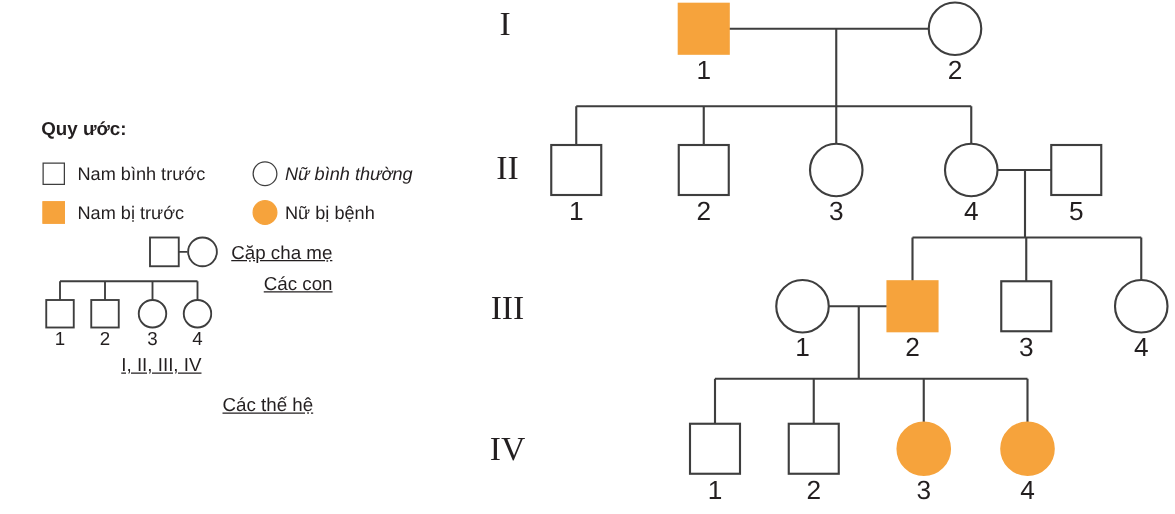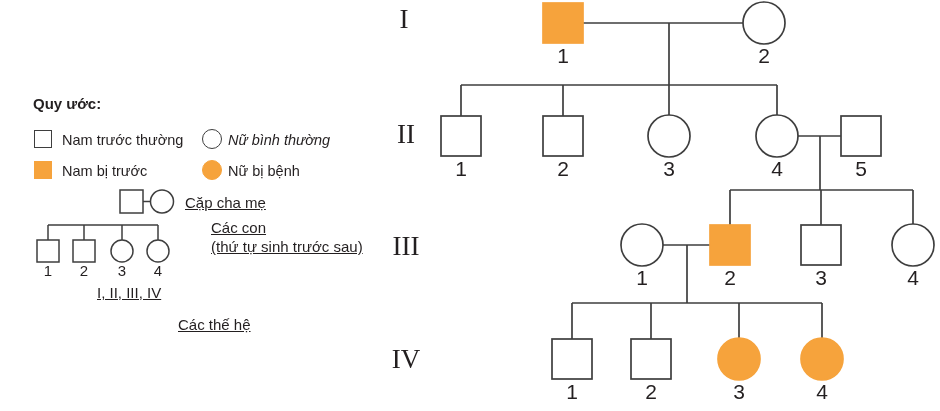--- a/index.html
+++ b/index.html
@@ -86,21 +86,21 @@
       <text x="406" y="143" text-anchor="middle" class="gen-label">II</text>
       <text x="406" y="255" text-anchor="middle" class="gen-label">III</text>
       <text x="406" y="368" text-anchor="middle" class="gen-label">IV</text>
     </svg>
 
   <div id="legend">
 
     <div class="abs legend-title" style="left:33px;top:95px;">Quy ước:</div>
 
     <div class="abs sym-square" style="left:34px;top:130px;"></div>
-    <div class="abs legend-label" style="left:62px;top:132px;">Nam trước thường</div>
+    <div class="abs legend-label" style="left:62px;top:132px;">Nam bình trước</div>
     <div class="abs sym-circle" style="left:202px;top:129px;"></div>
     <div class="abs legend-label" style="left:228px;top:132px;font-style:italic;">Nữ bình thường</div>
 
     <div class="abs sym-square filled" style="left:34px;top:161px;"></div>
     <div class="abs legend-label" style="left:62px;top:163px;">Nam bị trước</div>
     <div class="abs sym-circle filled" style="left:202px;top:160px;"></div>
     <div class="abs legend-label" style="left:228px;top:163px;">Nữ bị bệnh</div>
 
     <svg class="abs" style="left:118px;top:188px;" width="58" height="28" viewBox="0 0 58 28">
       <rect class="glyph-stroke" x="2" y="2" width="23" height="23"></rect>
@@ -119,19 +119,18 @@
       <rect class="glyph-stroke" x="37" y="17" width="22" height="22"></rect>
       <circle class="glyph-stroke" cx="86" cy="28" r="11"></circle>
       <circle class="glyph-stroke" cx="122" cy="28" r="11"></circle>
       <text class="legend-num" x="12" y="53" text-anchor="middle">1</text>
       <text class="legend-num" x="48" y="53" text-anchor="middle">2</text>
       <text class="legend-num" x="86" y="53" text-anchor="middle">3</text>
       <text class="legend-num" x="122" y="53" text-anchor="middle">4</text>
     </svg>
     <div class="abs legend-text two-line" style="left:185px;top:218px;">
       <div>Các con</div>
-      <div>(thứ tự sinh trước sau)</div>
     </div>
 
     <div class="abs legend-text" style="left:97px;top:284px;">I, II, III, IV</div>
     <div class="abs legend-text" style="left:178px;top:284px;margin-top:32px;">Các thế hệ</div>
   </div>
 </div>
 
 </body></html>

